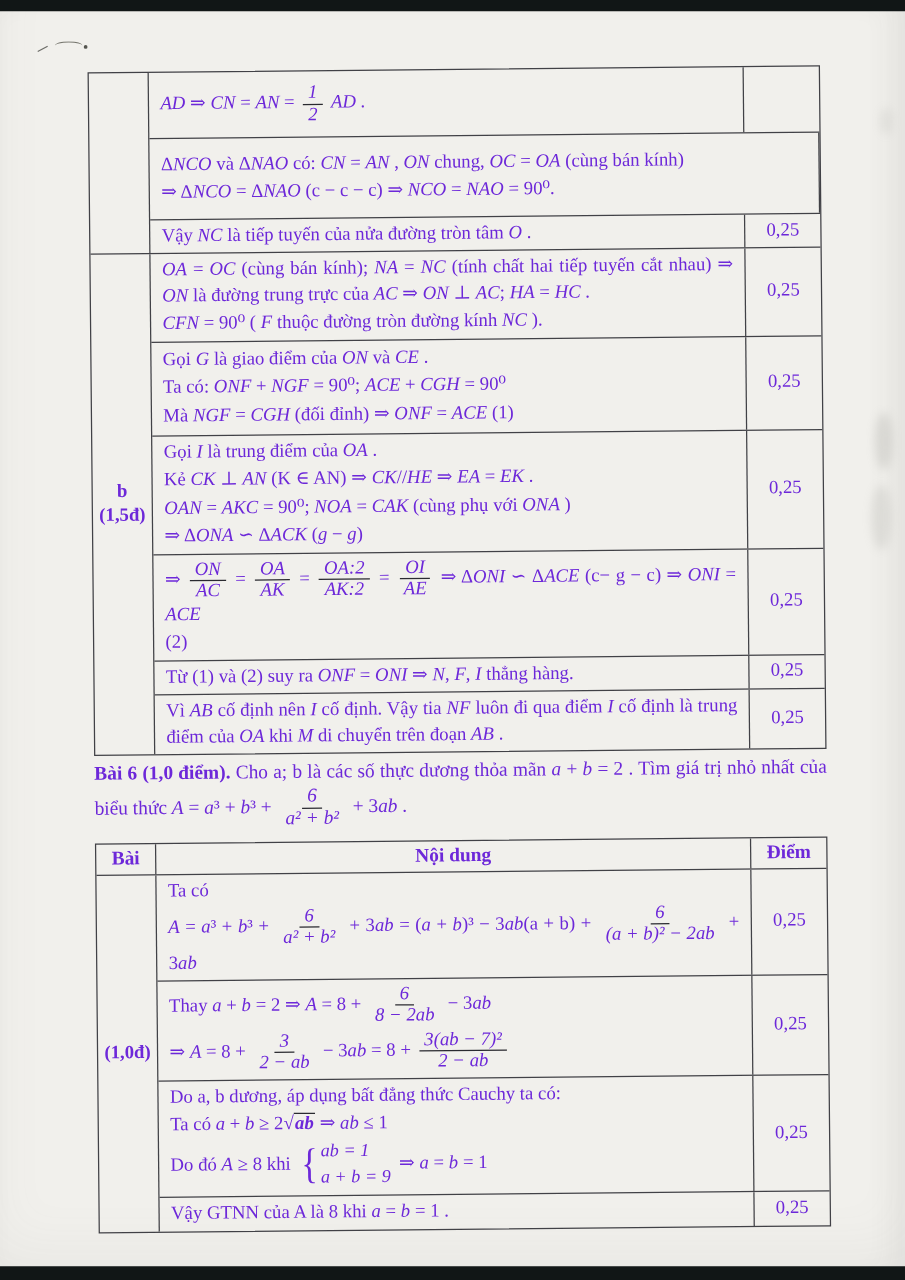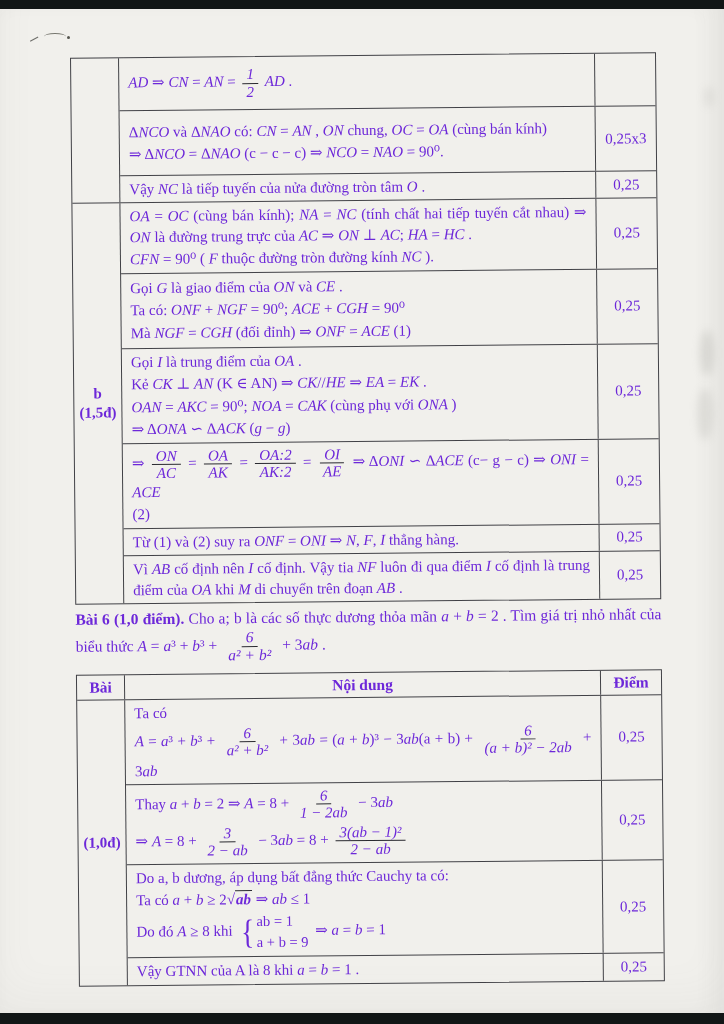--- a/index.html
+++ b/index.html
@@ -65,21 +65,21 @@
   
   i{font-style:italic;}
   .frac{display:inline-flex;flex-direction:column;align-items:center;vertical-align:middle;
         font-style:italic;line-height:1.08;margin:1px 3px;text-align:center;}
   .frac .num{padding:0 4px;border-bottom:1.1px solid #2a2a30;}
   .frac .den{padding:0 4px;}
   .sqrt{white-space:nowrap;font-style:italic;font-weight:bold;}
   .sqrt .rad{border-top:1.1px solid #2a2a30;padding:0 1px;}
   .cases{display:inline-flex;align-items:center;vertical-align:middle;margin:0 3px;}
   .cases .brace{font-size:34px;font-weight:400;line-height:.9;transform:scaleX(.8);margin-right:1px;}
-  .cases .col{display:flex;flex-direction:column;line-height:1.45;font-size:14.5px;}
+  .cases .col{display:flex;flex-direction:column;font-style:italic;line-height:1.45;font-size:14.5px;}
 
   .note{margin-top:31px;font-style:italic;font-size:15.5px;line-height:1.38;text-indent:24px;text-align:justify;}
   .note .lbl{font-weight:bold;text-decoration:underline;}
 </style>
 </head>
 <body>
 
 <div class="page">
   <div class="band top"></div>
   <div class="band bottom"></div>
@@ -103,21 +103,20 @@
                     <span class="den">2</span>
                   </span> <i>AD</i> .</div>
               </div>
               <div class="pcell"></div>
             </div>
             <div class="trow">
               <div class="tcell">
                 <div class="line">Δ<i>NCO</i> và Δ<i>NAO</i> có: <i>CN</i> = <i>AN</i> , <i>ON</i> chung, <i>OC</i> = <i>OA</i> (cùng bán kính)</div>
                 <div class="line">⇒ Δ<i>NCO</i> = Δ<i>NAO</i> (c − c − c) ⇒ <i>NCO</i> = <i>NAO</i> = 90⁰.</div>
               </div>
-              <div class="pcell">0,25x3</div>
             </div>
             <div class="trow">
               <div class="tcell">
                 <div class="line">Vậy <i>NC</i> là tiếp tuyến của nửa đường tròn tâm <i>O</i> .</div>
               </div>
               <div class="pcell">0,25</div>
             </div>
           </div>
         </div>
         <div class="grp g2">
@@ -211,27 +210,27 @@
                     <span class="num">6</span>
                     <span class="den">(a + b)² − 2ab</span>
                   </span> + 3<i>ab</i></div>
               </div>
               <div class="pcell">0,25</div>
             </div>
             <div class="trow">
               <div class="tcell">
                 <div class="line">Thay <i>a</i> + <i>b</i> = 2   ⇒ <i>A</i> = 8 + <span class="frac">
                     <span class="num">6</span>
-                    <span class="den">1 − 2ab</span>
+                    <span class="den">8 − 2ab</span>
                   </span> − 3<i>ab</i></div>
                 <div class="line">⇒ <i>A</i> = 8 + <span class="frac">
                     <span class="num">3</span>
                     <span class="den">2 − ab</span>
                   </span> − 3<i>ab</i> = 8 + <span class="frac">
-                    <span class="num">3(ab − 1)²</span>
+                    <span class="num">3(ab − 7)²</span>
                     <span class="den">2 − ab</span>
                   </span></div>
               </div>
               <div class="pcell">0,25</div>
             </div>
             <div class="trow">
               <div class="tcell">
                 <div class="line">Do a, b dương, áp dụng bất đẳng thức Cauchy ta có:</div>
                 <div class="line">Ta có  <i>a</i> + <i>b</i> ≥ 2<span class="sqrt">√<span class="rad">ab</span></span> ⇒ <i>ab</i> ≤ 1</div>
                 <div class="line">Do đó  <i>A</i> ≥ 8  khi <span class="cases">

